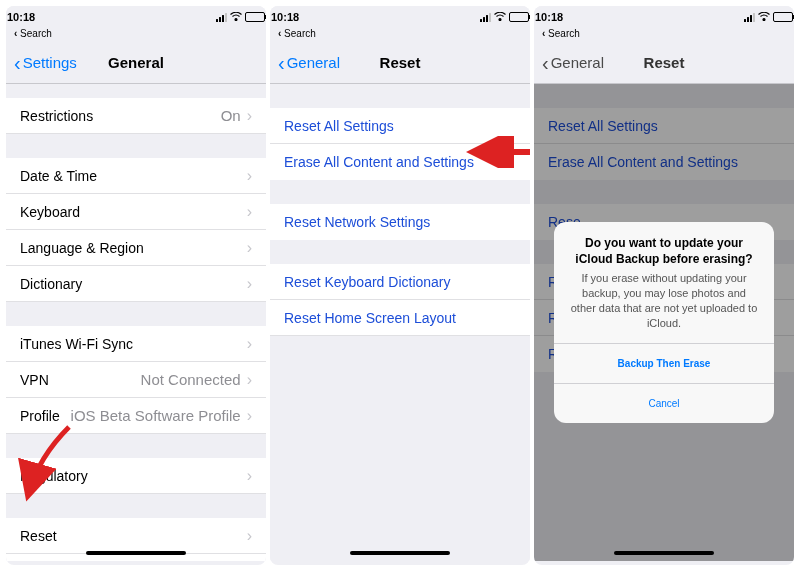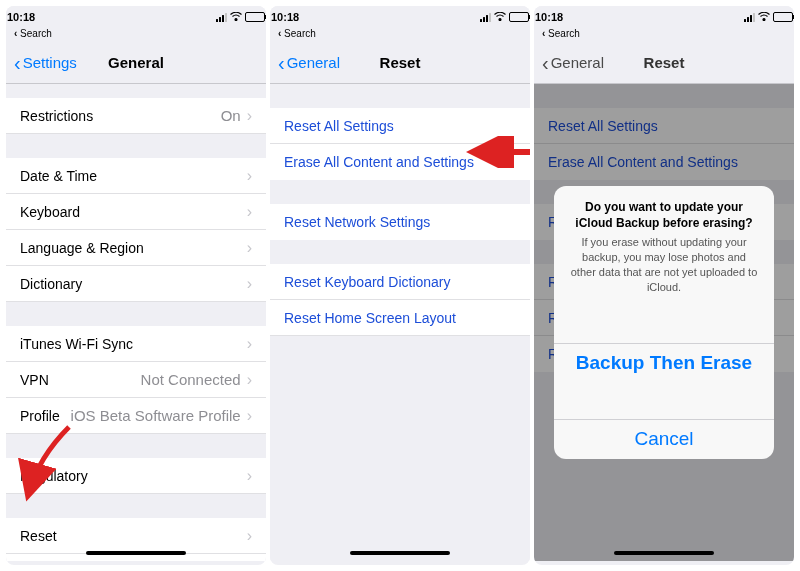--- a/index.html
+++ b/index.html
@@ -124,23 +124,22 @@
   }
   .alert-title { font-size: 12px; font-weight: 600; padding: 14px 16px 4px; line-height: 1.3; }
   .alert-msg { font-size: 11px; color: #555; padding: 0 16px 12px; line-height: 1.35; }
   .alert-btn {
     border-top: 0.5px solid #d0d0d4;
     height: 40px;
     display: flex;
     align-items: center;
     justify-content: center;
     color: #007aff;
-    font-size: 19px;
+    font-size: 10px;
     cursor: pointer;
-    margin-top: 36px;
   }
   .alert-btn.bold { font-weight: 600; }
   .dimmed .status-bar, .dimmed .search-back, .dimmed .nav, .dimmed .content > *:not(.overlay) {
     
   }
   .dimmed .nav-back { color: #4a4a4a; }
   .dimmed .nav-title { color: #333; }
 </style>
 </head>
 <body>

